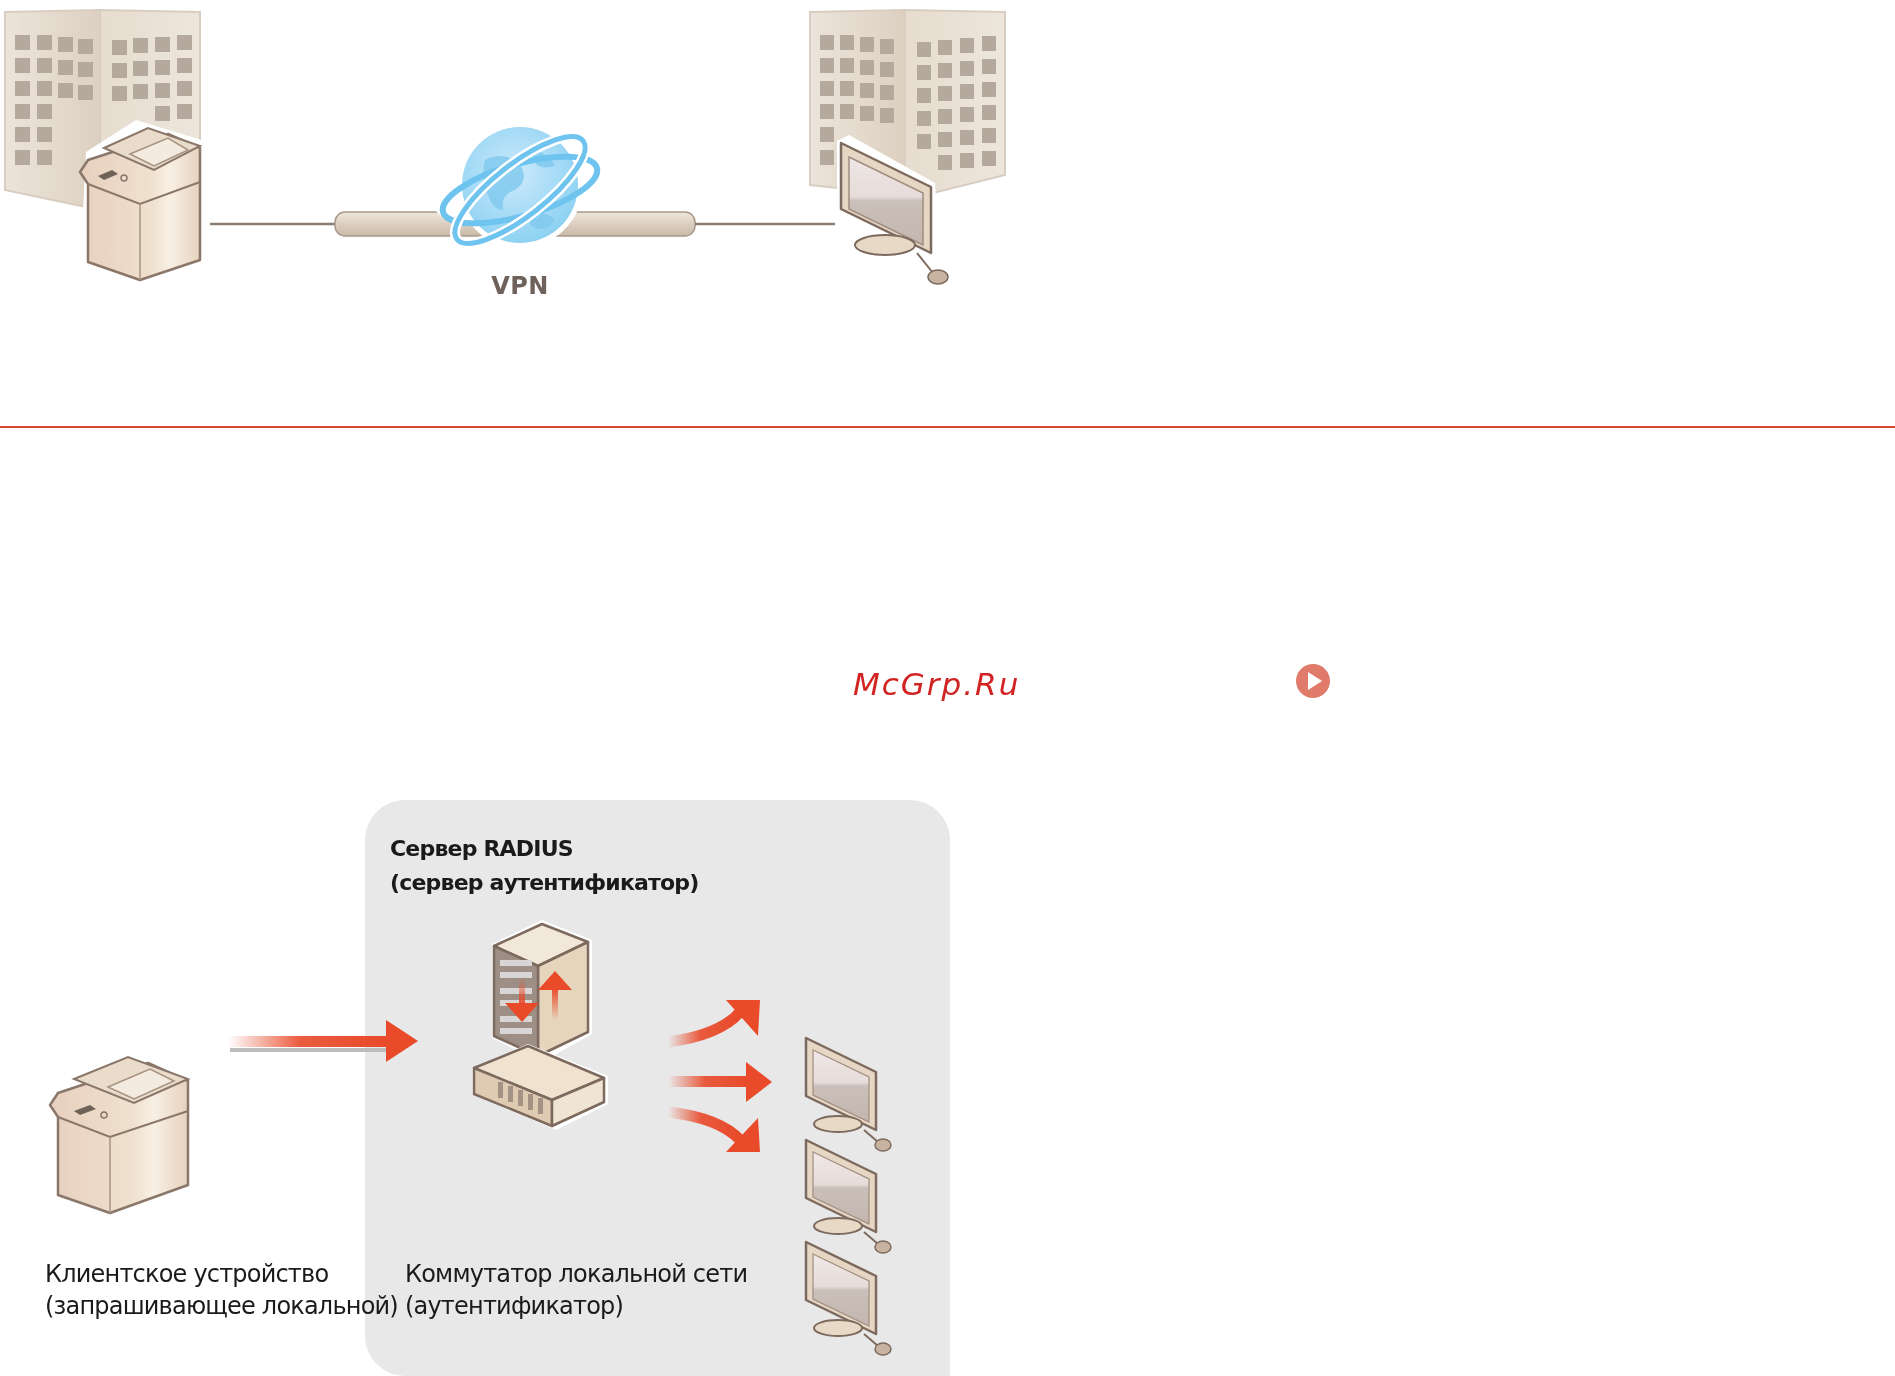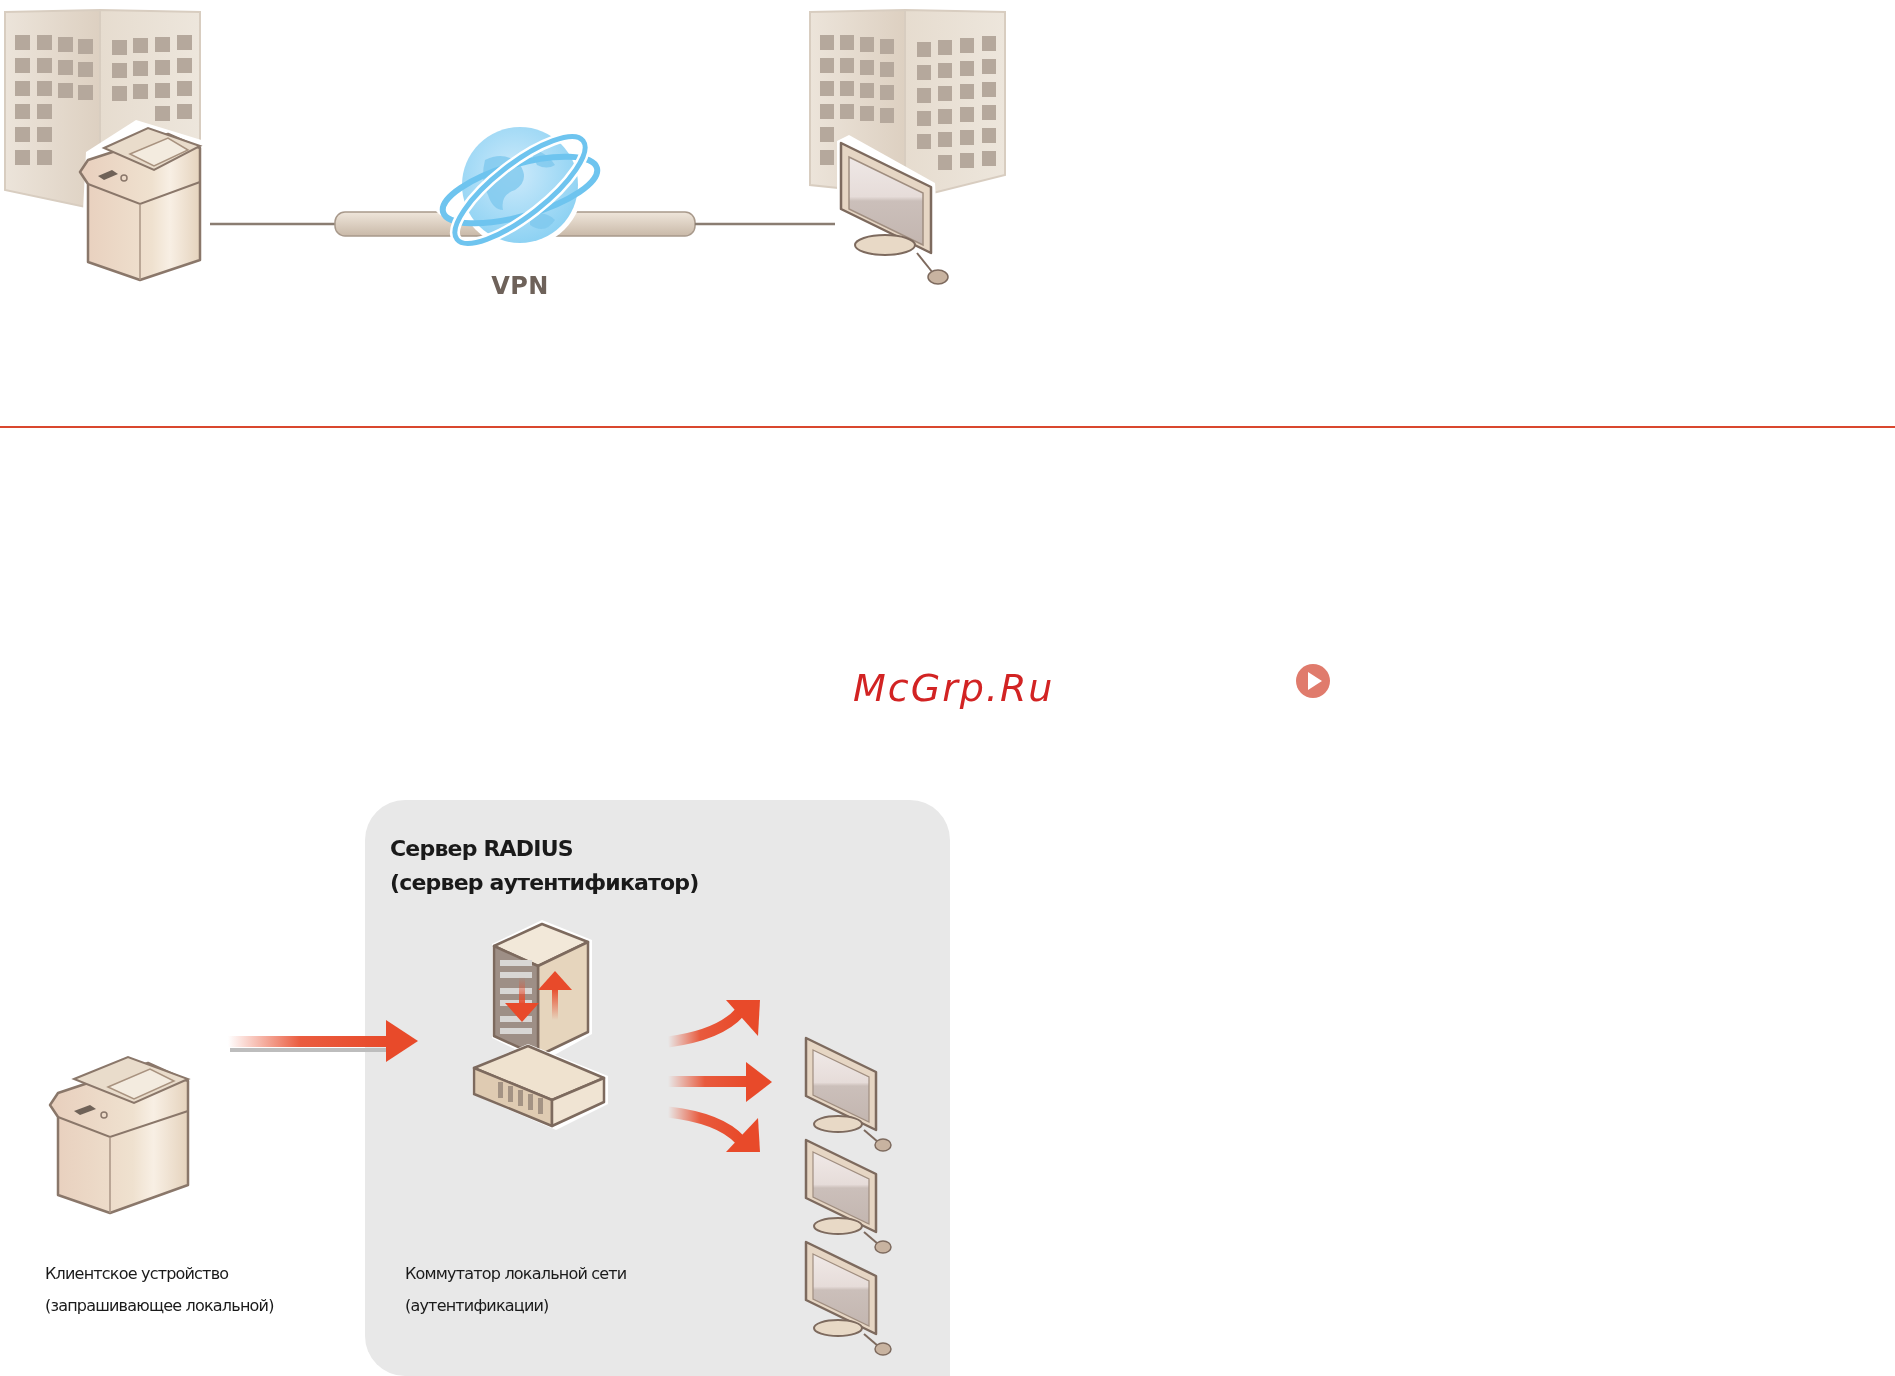--- a/index.html
+++ b/index.html
@@ -8,32 +8,32 @@
   .abs { position: absolute; }
   svg { display: block; overflow: visible; }
 
   .vpn-label { left: 470px; top: 272px; width: 100px; text-align: center;
                font-family: "DejaVu Sans", sans-serif; font-weight: bold;
                font-size: 24px; color: #6e625a; letter-spacing: 0.5px; }
 
   .divider { left: 0; top: 426px; width: 1895px; height: 2px; background: #d9472e; }
 
   .watermark { left: 853px; top: 666px; font-family: "DejaVu Sans", sans-serif;
-               font-style: italic; font-size: 38px; color: #d22323; letter-spacing: 2px; }
+               font-style: italic; font-size: 31px; color: #d22323; letter-spacing: 2px; }
 
   .play-btn { left: 1296px; top: 664px; width: 34px; height: 34px; border-radius: 50%;
               background: #e07b6c; cursor: pointer; }
   .play-btn .tri { position: absolute; left: 12px; top: 8px; width: 0; height: 0;
                    border-top: 9px solid transparent; border-bottom: 9px solid transparent;
                    border-left: 14px solid #ffffff; }
 
   .panel { left: 365px; top: 800px; width: 585px; height: 576px; background: #e8e8e8;
            border-radius: 40px 40px 0 40px; }
 
-  .caption { font-family: "DejaVu Sans", sans-serif; font-size: 16px; color: #1a1a1a;
+  .caption { font-family: "DejaVu Sans", sans-serif; font-size: 24px; color: #1a1a1a;
              line-height: 32px; letter-spacing: -0.8px; }
   .caption div { white-space: nowrap; }
   .cap-radius { left: 390px; top: 832px; font-size: 22px; line-height: 34px; font-weight: bold; }
   .cap-switch { left: 405px; top: 1258px; }
   .cap-client { left: 45px; top: 1258px; }
 </style>
 </head>
 <body>
 
 <div class="abs" style="left:0;top:0;width:1010px;height:320px;">
@@ -316,19 +316,19 @@
         <use href="#mon"></use>
       </g>
     <g transform="translate(800,334)">
         <use href="#mon"></use>
       </g>
   </svg>
 </div>
 
 <div class="abs caption cap-switch">
   <div>Коммутатор локальной сети</div>
-  <div>(аутентификации)</div>
+  <div>(аутентификатор)</div>
 </div>
 
 <div class="abs caption cap-client">
   <div>Клиентское устройство</div>
   <div>(запрашивающее локальной)</div>
 </div>
 
 </body></html>

